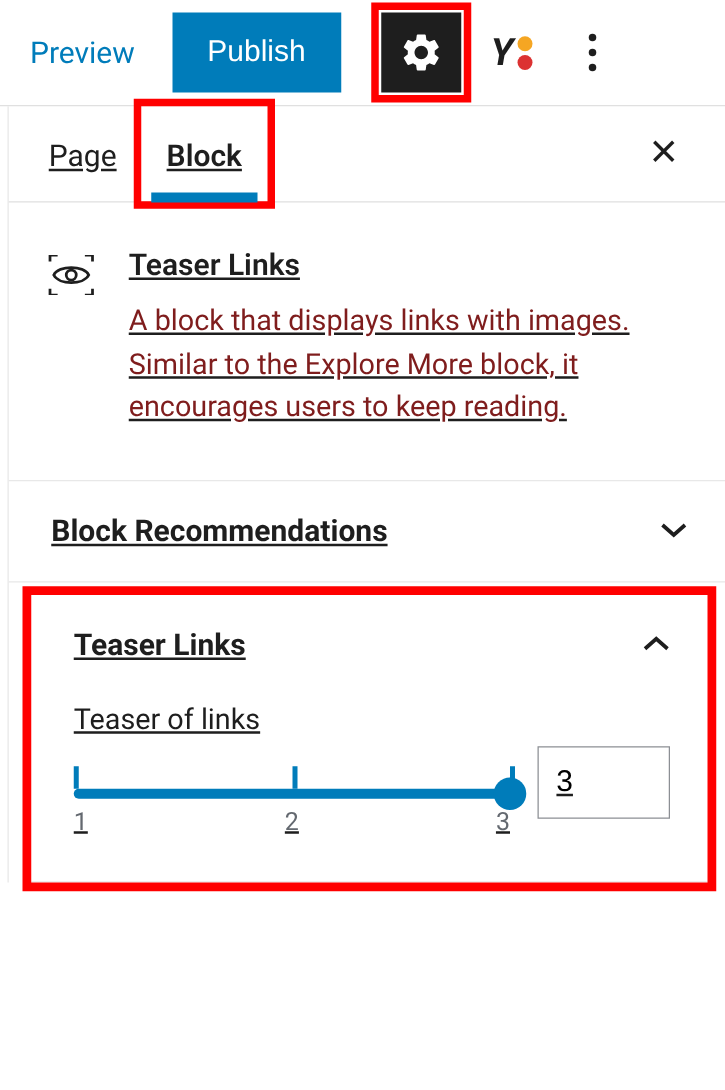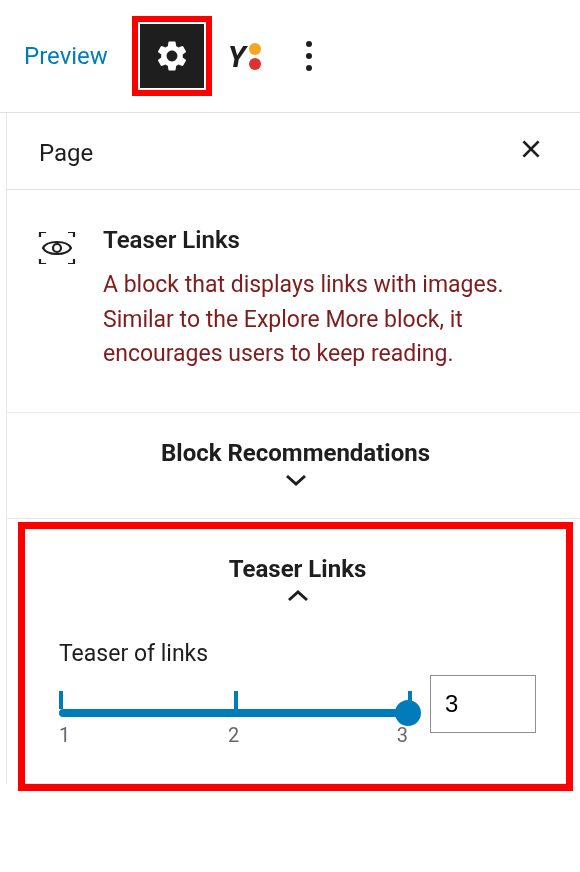--- a/index.html
+++ b/index.html
@@ -9,21 +9,21 @@
       width: 580px;
       height: 872px;
       overflow: hidden;
       font-size: 22px;
       color: #1e1e1e;
     }
     .topbar {
       display: flex;
       align-items: center;
       gap: 12px;
-      padding: 24px 24px;
+      padding: 10px 24px;
       border-bottom: 1px solid #e0e0e0;
     }
     .preview-link {
       color: #007cba;
       font-size: 24px;
       cursor: pointer;
     }
     .publish-btn {
       background: #007cba;
       color: #fff;
@@ -75,20 +75,21 @@
       gap: 6px;
       align-items: center;
       width: 40px;
       cursor: pointer;
     }
     .kdot { width: 6px; height: 6px; border-radius: 50%; background: #1e1e1e; }
 
     .sidebar {
       border-left: 1px solid #e8e8e8;
       margin-left: 6px;
+      text-decoration: underline;
     }
 
     .tabs {
       display: flex;
       align-items: center;
       border-bottom: 1px solid #e0e0e0;
       padding: 0 28px 0 12px;
     }
     .tab {
       padding: 26px 20px 22px;
@@ -139,21 +140,20 @@
 
     .panel {
       border-bottom: 1px solid #e8e8e8;
     }
     .panel-header {
       display: flex;
       align-items: center;
       justify-content: space-between;
       padding: 26px 30px 26px 34px;
       cursor: pointer;
-      flex-direction: column;
     }
     .panel-title {
       font-weight: 700;
       font-size: 24px;
     }
     .chevron {
       font-size: 22px;
     }
 
     .highlight-red-panel {
@@ -213,20 +213,21 @@
       font-size: 24px;
       padding: 0 14px;
       margin-bottom: 14px;
     }
   </style>
 </head>
 <body>
 
 <div class="topbar">
   <span class="preview-link">Preview</span>
+  <button class="publish-btn">Publish</button>
   <div class="icon-btn settings-btn highlight-red">
     <svg width="36" height="36" viewBox="0 0 24 24" fill="#fff">
       <path d="M19.14,12.94c0.04-0.3,0.06-0.61,0.06-0.94c0-0.32-0.02-0.64-0.07-0.94l2.03-1.58c0.18-0.14,0.23-0.41,0.12-0.61 l-1.92-3.32c-0.12-0.22-0.37-0.29-0.59-0.22l-2.39,0.96c-0.5-0.38-1.03-0.7-1.62-0.94L14.4,2.81c-0.04-0.24-0.24-0.41-0.48-0.41 h-3.84c-0.24,0-0.43,0.17-0.47,0.41L9.25,5.35C8.66,5.59,8.12,5.92,7.63,6.29L5.24,5.33c-0.22-0.08-0.47,0-0.59,0.22L2.74,8.87 C2.62,9.08,2.66,9.34,2.86,9.48l2.03,1.58C4.84,11.36,4.8,11.69,4.8,12s0.02,0.64,0.07,0.94l-2.03,1.58 c-0.18,0.14-0.23,0.41-0.12,0.61l1.92,3.32c0.12,0.22,0.37,0.29,0.59,0.22l2.39-0.96c0.5,0.38,1.03,0.7,1.62,0.94l0.36,2.54 c0.05,0.24,0.24,0.41,0.48,0.41h3.84c0.24,0,0.44-0.17,0.47-0.41l0.36-2.54c0.59-0.24,1.13-0.56,1.62-0.94l2.39,0.96 c0.22,0.08,0.47,0,0.59-0.22l1.92-3.32c0.12-0.22,0.07-0.47-0.12-0.61L19.14,12.94z M12,15.6c-1.98,0-3.6-1.62-3.6-3.6 s1.62-3.6,3.6-3.6s3.6,1.62,3.6,3.6S13.98,15.6,12,15.6z"></path>
     </svg>
   </div>
   <div class="yoast-area">
     <span class="yoast-icon">Y</span>
     <div class="dots-col">
       <div class="dot dot-orange"></div>
       <div class="dot dot-red"></div>
@@ -236,20 +237,21 @@
     <span class="kdot"></span>
     <span class="kdot"></span>
     <span class="kdot"></span>
   </div>
 </div>
 
 <div class="sidebar">
 
   <div class="tabs">
     <div class="tab inactive">Page</div>
+    <div class="tab active highlight-red-tab">Block</div>
     <div class="close-x">
       <svg width="26" height="26" viewBox="0 0 24 24" fill="none" stroke="#1e1e1e" stroke-width="2.5">
         <line x1="5" y1="5" x2="19" y2="19"></line>
           <line x1="19" y1="5" x2="5" y2="19"></line>
       </svg>
     </div>
   </div>
 
   <div class="block-intro">
     <div class="eye-icon-box">

